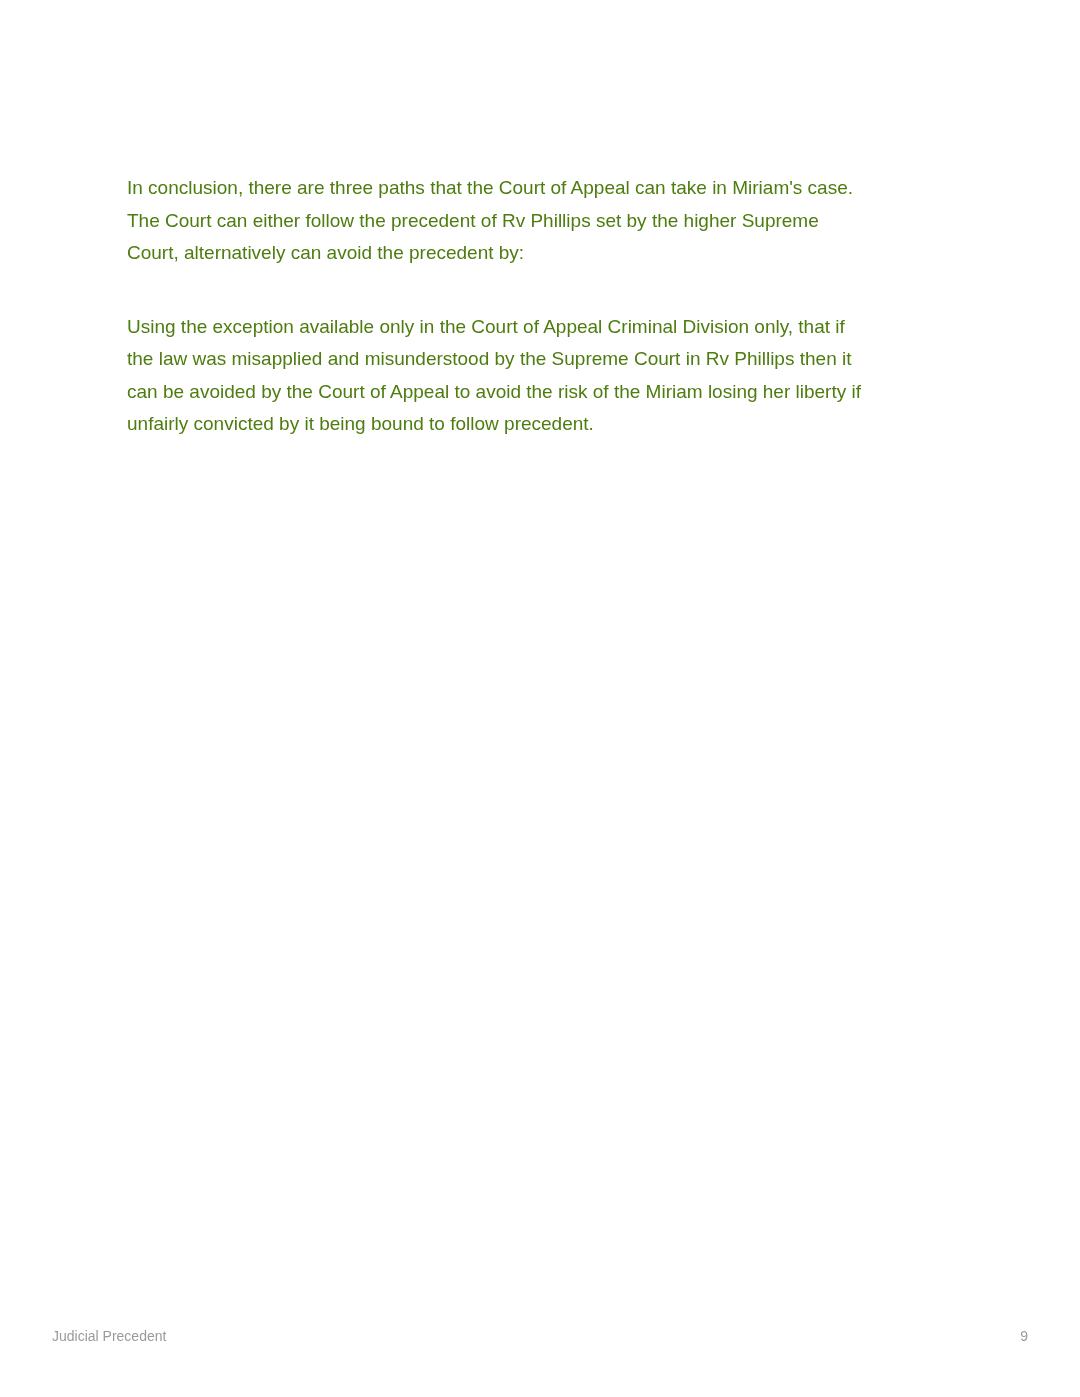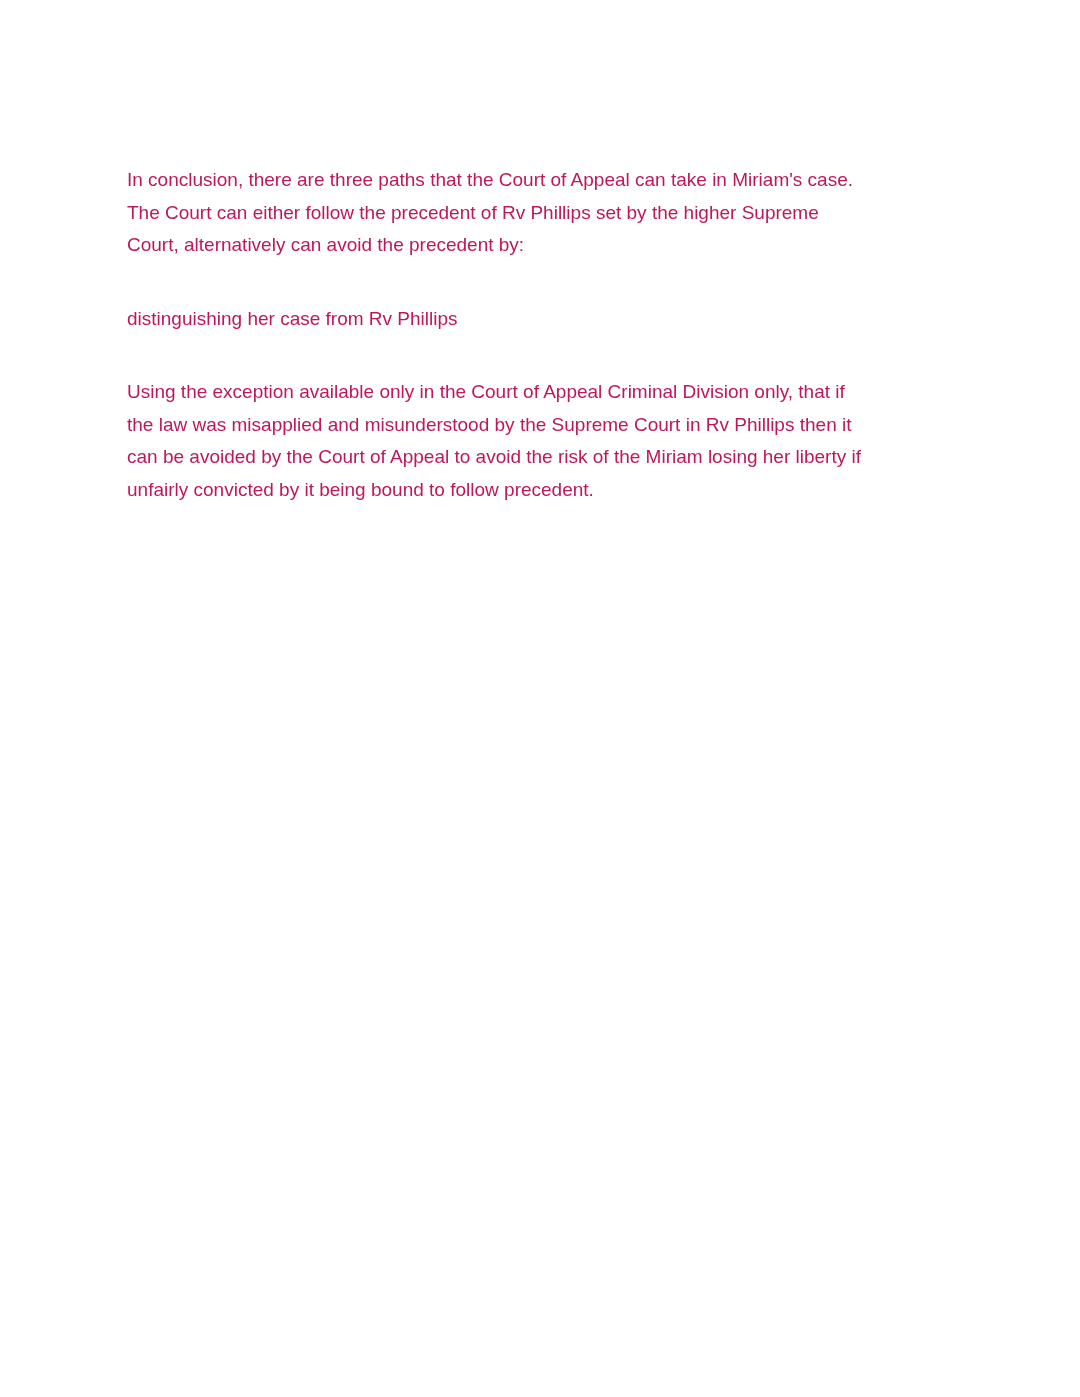--- a/index.html
+++ b/index.html
@@ -11,23 +11,23 @@
     position: relative;
     width: 1080px;
     height: 1397px;
     background: #ffffff;
     font-family: "Liberation Sans", sans-serif;
     overflow: hidden;
   }
   .content {
     position: absolute;
     left: 127px;
-    top: 164px;
+    top: 172px;
     width: 900px;
-    color: #be185d;
+    color: #4d7c0f;
     font-size: 19px;
     line-height: 32.5px;
   }
   .content p {
     margin: 0 0 41px 0;
     white-space: pre-line;
   }
   .footer {
     position: absolute;
     left: 0;
@@ -52,21 +52,24 @@
 </style>
 </head>
 <body>
 
 <div class="page">
 
   <div class="content">
     <p>In conclusion, there are three paths that the Court of Appeal can take in Miriam's case.
 The Court can either follow the precedent of Rv Phillips set by the higher Supreme
 Court, alternatively can avoid the precedent by:</p>
-    <p>distinguishing her case from Rv Phillips</p>
     <p>Using the exception available only in the Court of Appeal Criminal Division only, that if
 the law was misapplied and misunderstood by the Supreme Court in Rv Phillips then it
 can be avoided by the Court of Appeal to avoid the risk of the Miriam losing her liberty if
 unfairly convicted by it being bound to follow precedent.</p>
   </div>
 
+  <div class="footer">
+    <span class="doc-title">Judicial Precedent</span>
+    <span class="page-num">9</span>
+  </div>
 
 </div>
 
 </body></html>

